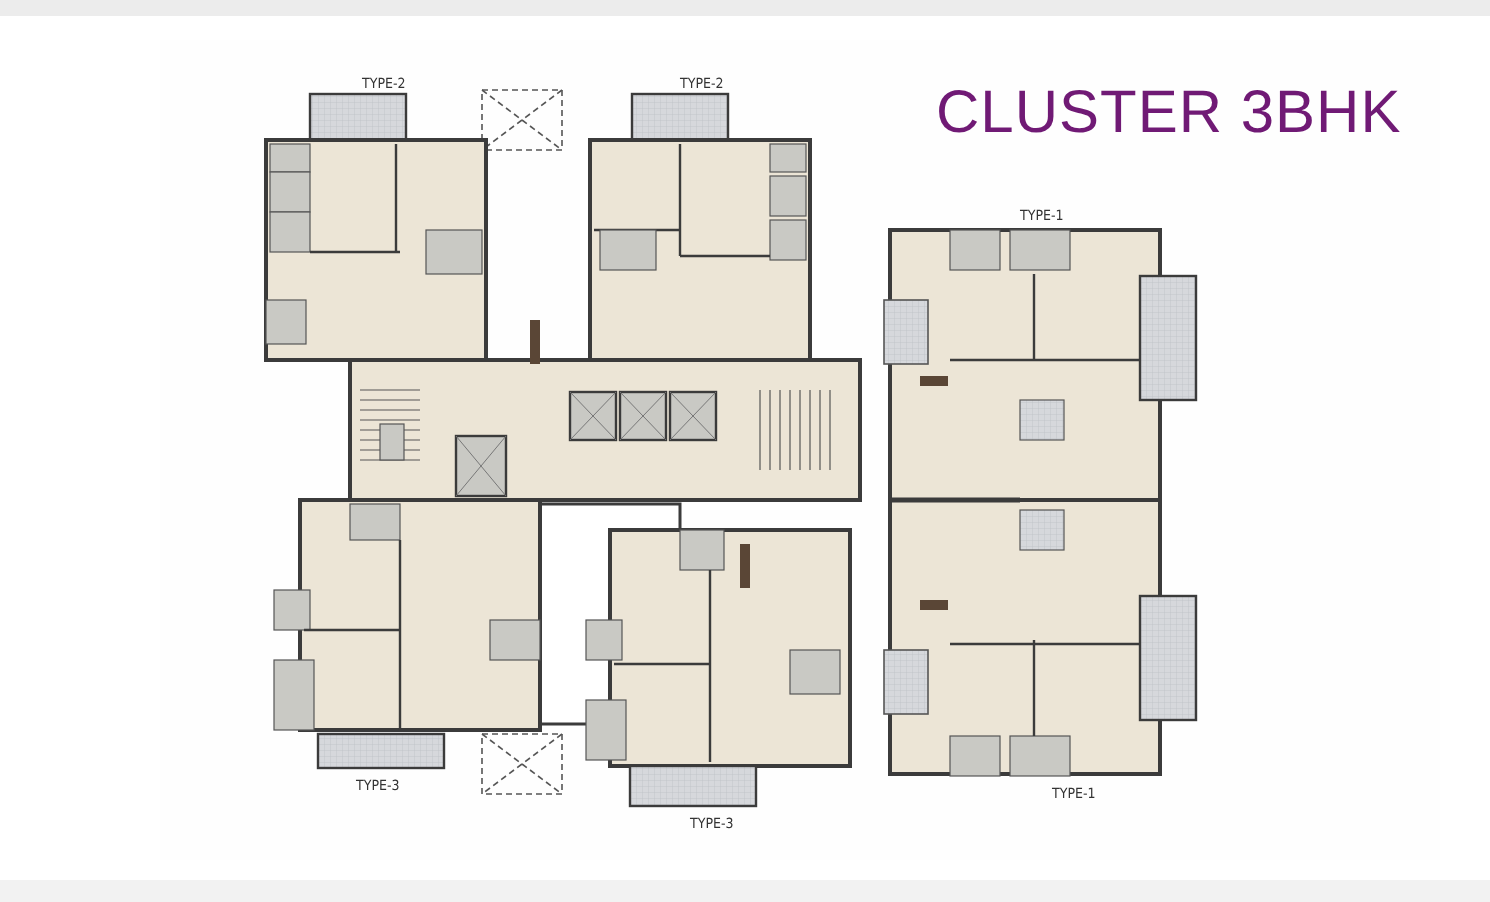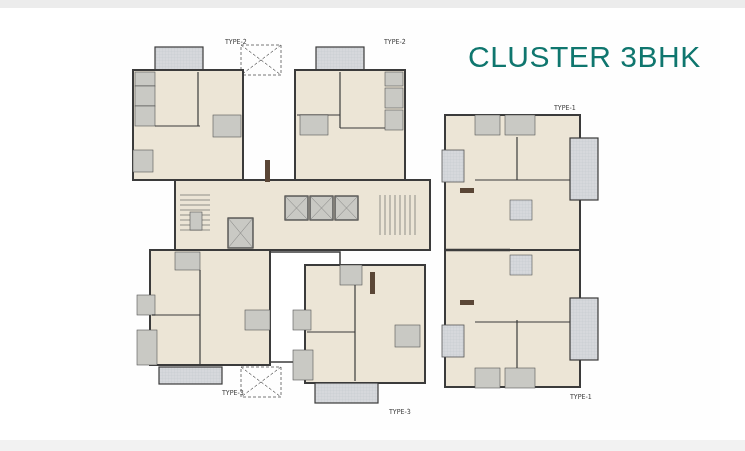--- a/index.html
+++ b/index.html
@@ -1,21 +1,21 @@
 <!DOCTYPE html>
 <html><head>
 <meta charset="utf-8">
 <style>
   html,body{margin:0;padding:0;}
   body{width:745px;height:451px;background:#f2f2f2;position:relative;overflow:hidden;font-family:"Liberation Sans",sans-serif;}
   .topbar{position:absolute;left:0;top:0;width:745px;height:8px;background:#ececec;border-bottom:1px solid #e2e2e2;}
   .sheet{position:absolute;left:0;top:8px;width:745px;height:432px;background:#ffffff;}
   .plan-area{position:absolute;left:80px;top:12px;width:640px;height:410px;background:#fefefe;}
-  .title{position:absolute;left:468px;top:40px;font-size:30px;color:#0f766e;letter-spacing:0.5px;font-family:"Liberation Sans",sans-serif;}
-  .type-label{position:absolute;font-size:7px;color:#333;font-family:"DejaVu Sans Condensed","DejaVu Sans",sans-serif;margin-left:44px;}
+  .title{position:absolute;left:468px;top:40px;font-size:30px;color:#701a75;letter-spacing:0.5px;font-family:"Liberation Sans",sans-serif;}
+  .type-label{position:absolute;font-size:7px;color:#333;font-family:"DejaVu Sans Condensed","DejaVu Sans",sans-serif;}
   svg{position:absolute;left:0;top:0;}
 </style>
 </head>
 <body>
 
 <div class="topbar"></div>
 <div class="sheet">
   <div class="plan-area"></div>
 </div>
 

